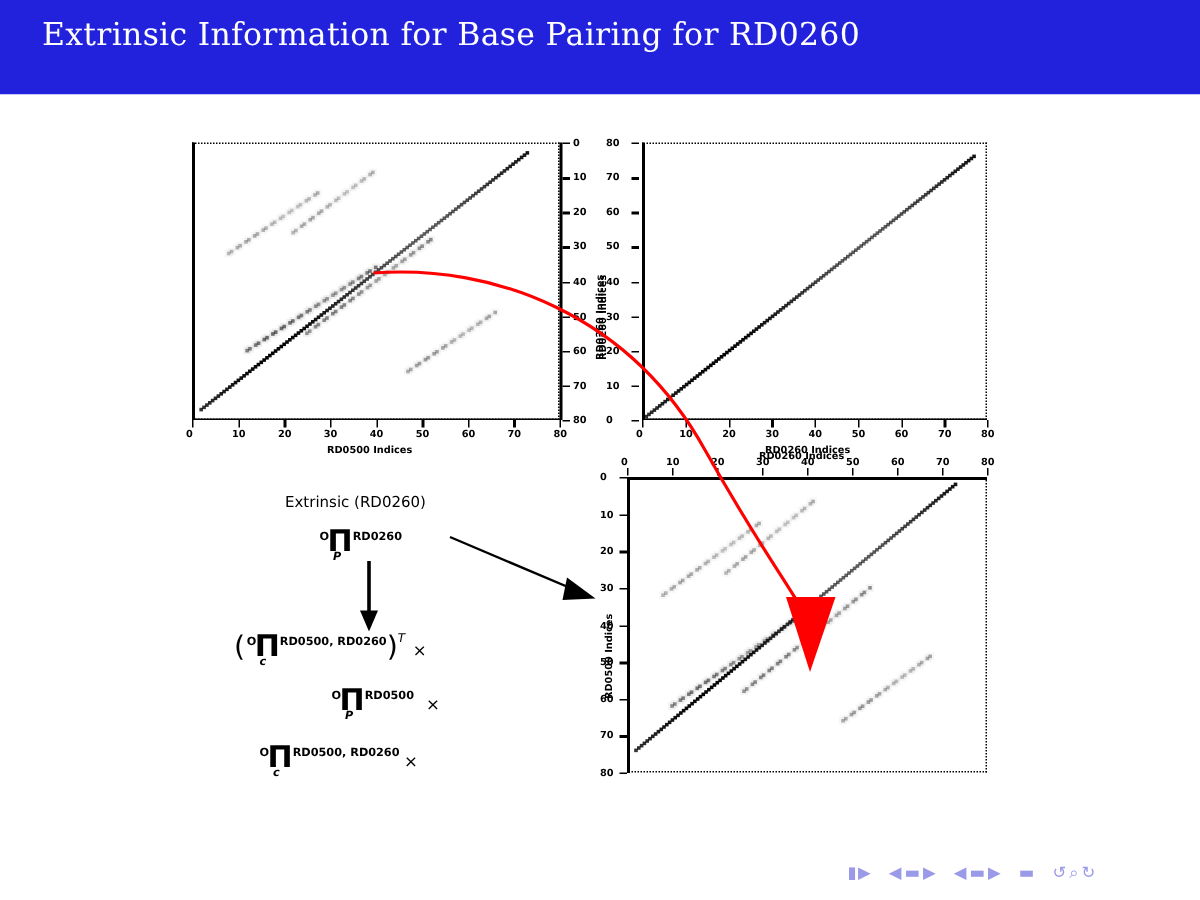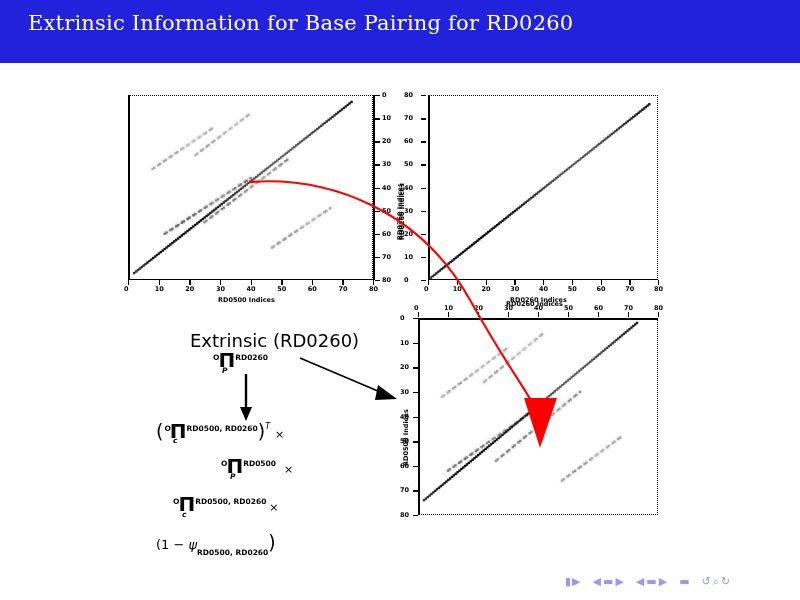--- a/index.html
+++ b/index.html
@@ -68,21 +68,21 @@
   
   .dots{position:absolute;left:0;top:0;width:100%;height:100%;}
 
   
   #formula{
     position:absolute;left:150px;top:326px;width:250px;height:240px;
     font-family:"DejaVu Sans", sans-serif;
     color:#000;
   }
   .fline{position:absolute;white-space:nowrap;}
-  .flabel{font-size:18px;}
+  .flabel{font-size:10px;}
   .bigprod{font-size:20px;line-height:20px;font-weight:bold;}
   .pre-sup{
     font-size:7.5px;position:relative;top:-7px;left:1px;font-weight:bold;
   }
   .pre-sub{
     font-size:7.5px;position:relative;top:6px;left:1px;
     font-style:italic;font-weight:bold;
   }
   .post-sup{font-size:7.5px;position:relative;top:-7px;font-weight:bold;}
   .post-sub{font-size:7.5px;position:relative;top:6px;font-weight:bold;}
@@ -1161,20 +1161,17 @@
   </div>
 
   <div class="fline" style="left:70px;top:130px;">
     <span class="pre-sup">O</span><span class="bigprod">Π</span><span class="pre-sub" style="position:absolute;left:10px;top:16px;">P</span><span class="post-sup">RD0500</span><span class="times" style="margin-left:8px;">×</span>
   </div>
 
   <div class="fline" style="left:22px;top:168px;">
     <span class="pre-sup">O</span><span class="bigprod">Π</span><span class="pre-sub" style="position:absolute;left:10px;top:16px;">c</span><span class="post-sup">RD0500, RD0260</span><span class="times" style="margin-left:3px;">×</span>
   </div>
 
-  <div class="fline" style="left:6px;top:205px;">
-    <span style="font-size:13px;">(1 − </span><span style="font-size:13px;font-style:italic;">ψ</span><span class="post-sub">RD0500, RD0260</span><span class="paren">)</span>
-  </div>
 </div>
 
 <div id="navbar">
   <span>▮▶</span><span class="navgap"></span><span>◀</span><span>▬</span><span>▶</span><span class="navgap"></span><span>◀</span><span>▬</span><span>▶</span><span class="navgap"></span><span>▬</span><span class="navgap"></span><span>↺</span><span>⌕</span><span>↻</span>
 </div>
 
 </body></html>

